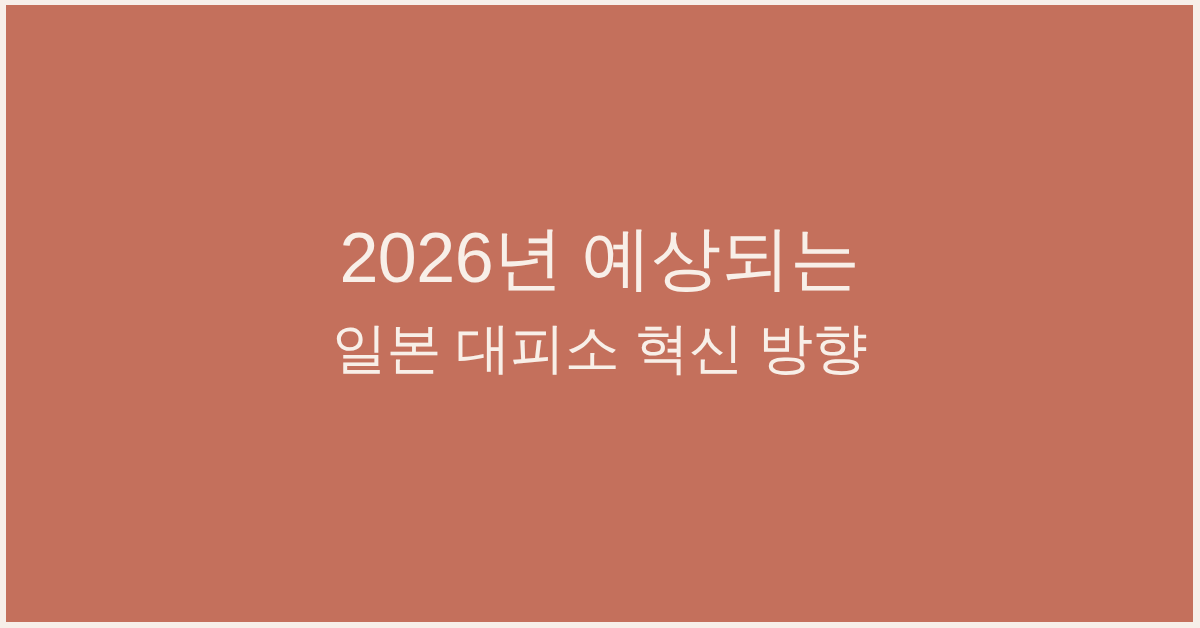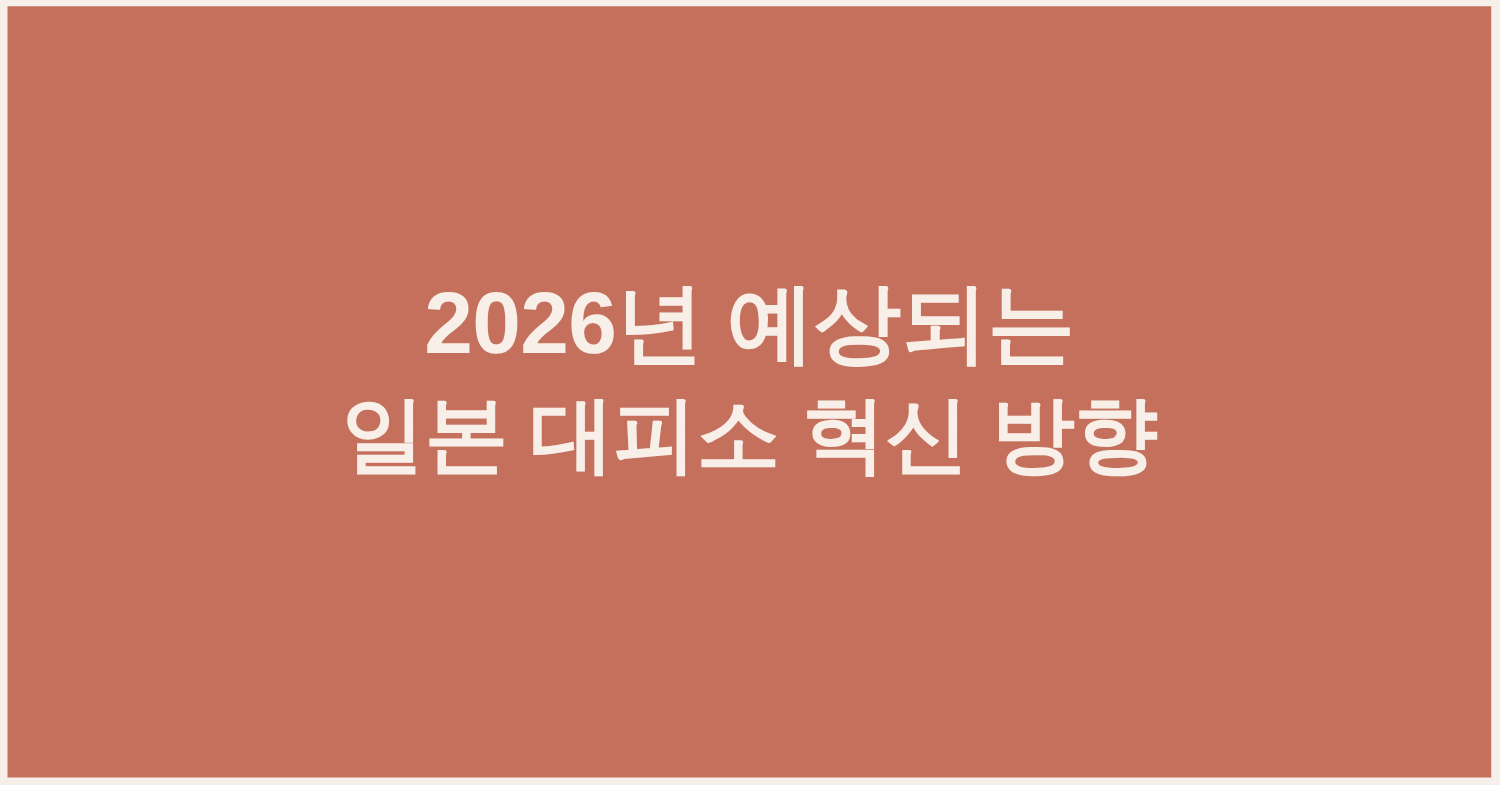--- a/index.html
+++ b/index.html
@@ -48,34 +48,34 @@
     padding: 0 40px;
     box-sizing: border-box;
     
     transform: translateY(-11px);
   }
 
   .headline-line {
     display: block;
     color: #F8EFE8;
     font-family: "Liberation Sans", "DejaVu Sans", sans-serif;
-    font-weight: 700;
+    font-weight: 400;
     font-size: 70px;
     line-height: 90px;
     letter-spacing: -0.5px;
     white-space: nowrap;
     -webkit-font-smoothing: antialiased;
   }
 
   .headline-line--primary {
     font-size: 70px;
   }
 
   .headline-line--secondary {
-    font-size: 67px;
+    font-size: 55px;
   }
 </style>
 </head>
 <body>
 
 <div class="thumbnail-card">
 
   <div class="thumbnail-canvas">
 
     <div class="headline-block">

